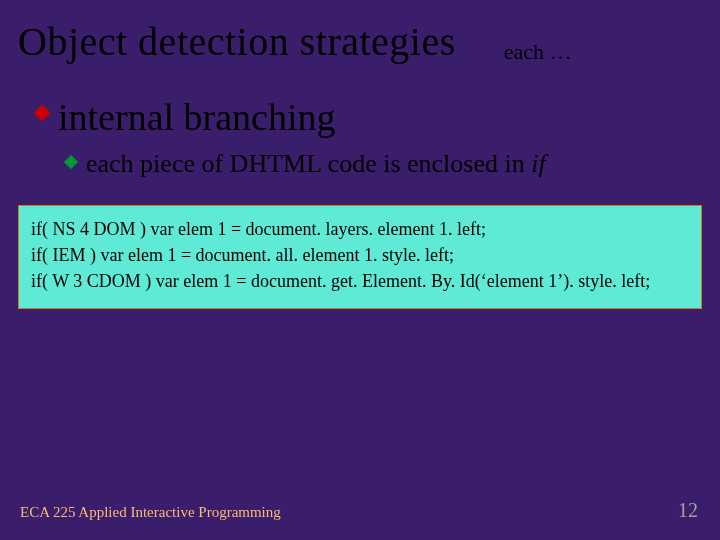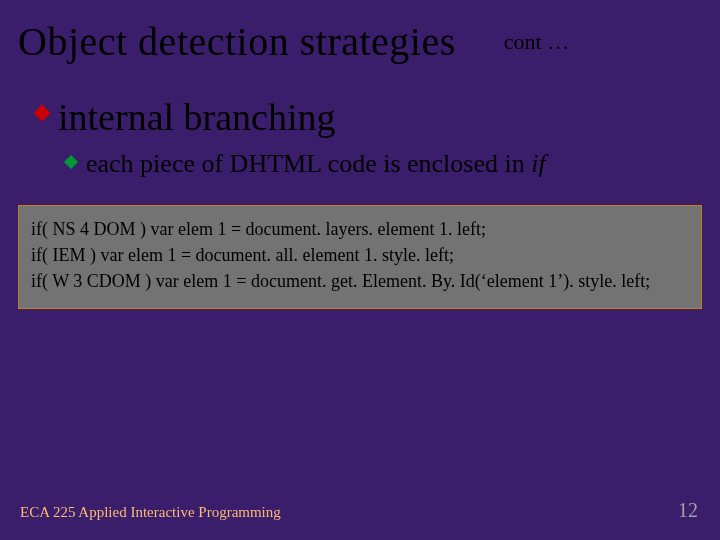--- a/index.html
+++ b/index.html
@@ -5,21 +5,21 @@
   * { margin: 0; padding: 0; box-sizing: border-box; }
   html, body { width: 720px; height: 540px; overflow: hidden; }
   body {
     background: #3b1e6b;
     font-family: "Times New Roman", Times, serif;
     color: #000;
     position: relative;
   }
   .title-row {
     display: flex;
-    align-items: center;
+    align-items: flex-end;
     padding: 18px 20px 0 18px;
   }
   .title {
     font-size: 40px;
     color: #000;
     font-weight: 400;
     letter-spacing: 0.5px;
   }
   .cont {
     font-size: 22px;
@@ -54,21 +54,21 @@
     color: #000;
   }
   .b2-text {
     font-size: 26px;
     color: #000;
     line-height: 1.3;
   }
   .b2-text .if { font-style: italic; }
   .codebox {
     margin: 24px 18px 0 18px;
-    background: #737373;
+    background: #5eead4;
     border: 1px solid #c77f0f;
     padding: 10px 12px 14px 12px;
   }
   .codebox .line {
     font-size: 18px;
     color: #000;
     line-height: 1.45;
     white-space: nowrap;
   }
   .footer {
@@ -87,21 +87,21 @@
   .pagenum {
     font-size: 20px;
     color: #a3a3a3;
   }
 </style>
 </head>
 <body>
 
 <div class="title-row">
   <div class="title">Object detection strategies</div>
-  <div class="cont">cont …</div>
+  <div class="cont">each …</div>
 </div>
 
 <div class="content">
   <div class="b1">
     <div class="diamond d1"></div>
     <div class="b1-text">internal branching</div>
   </div>
   <div class="b2">
     <div class="diamond d2"></div>
     <div class="b2-text">

